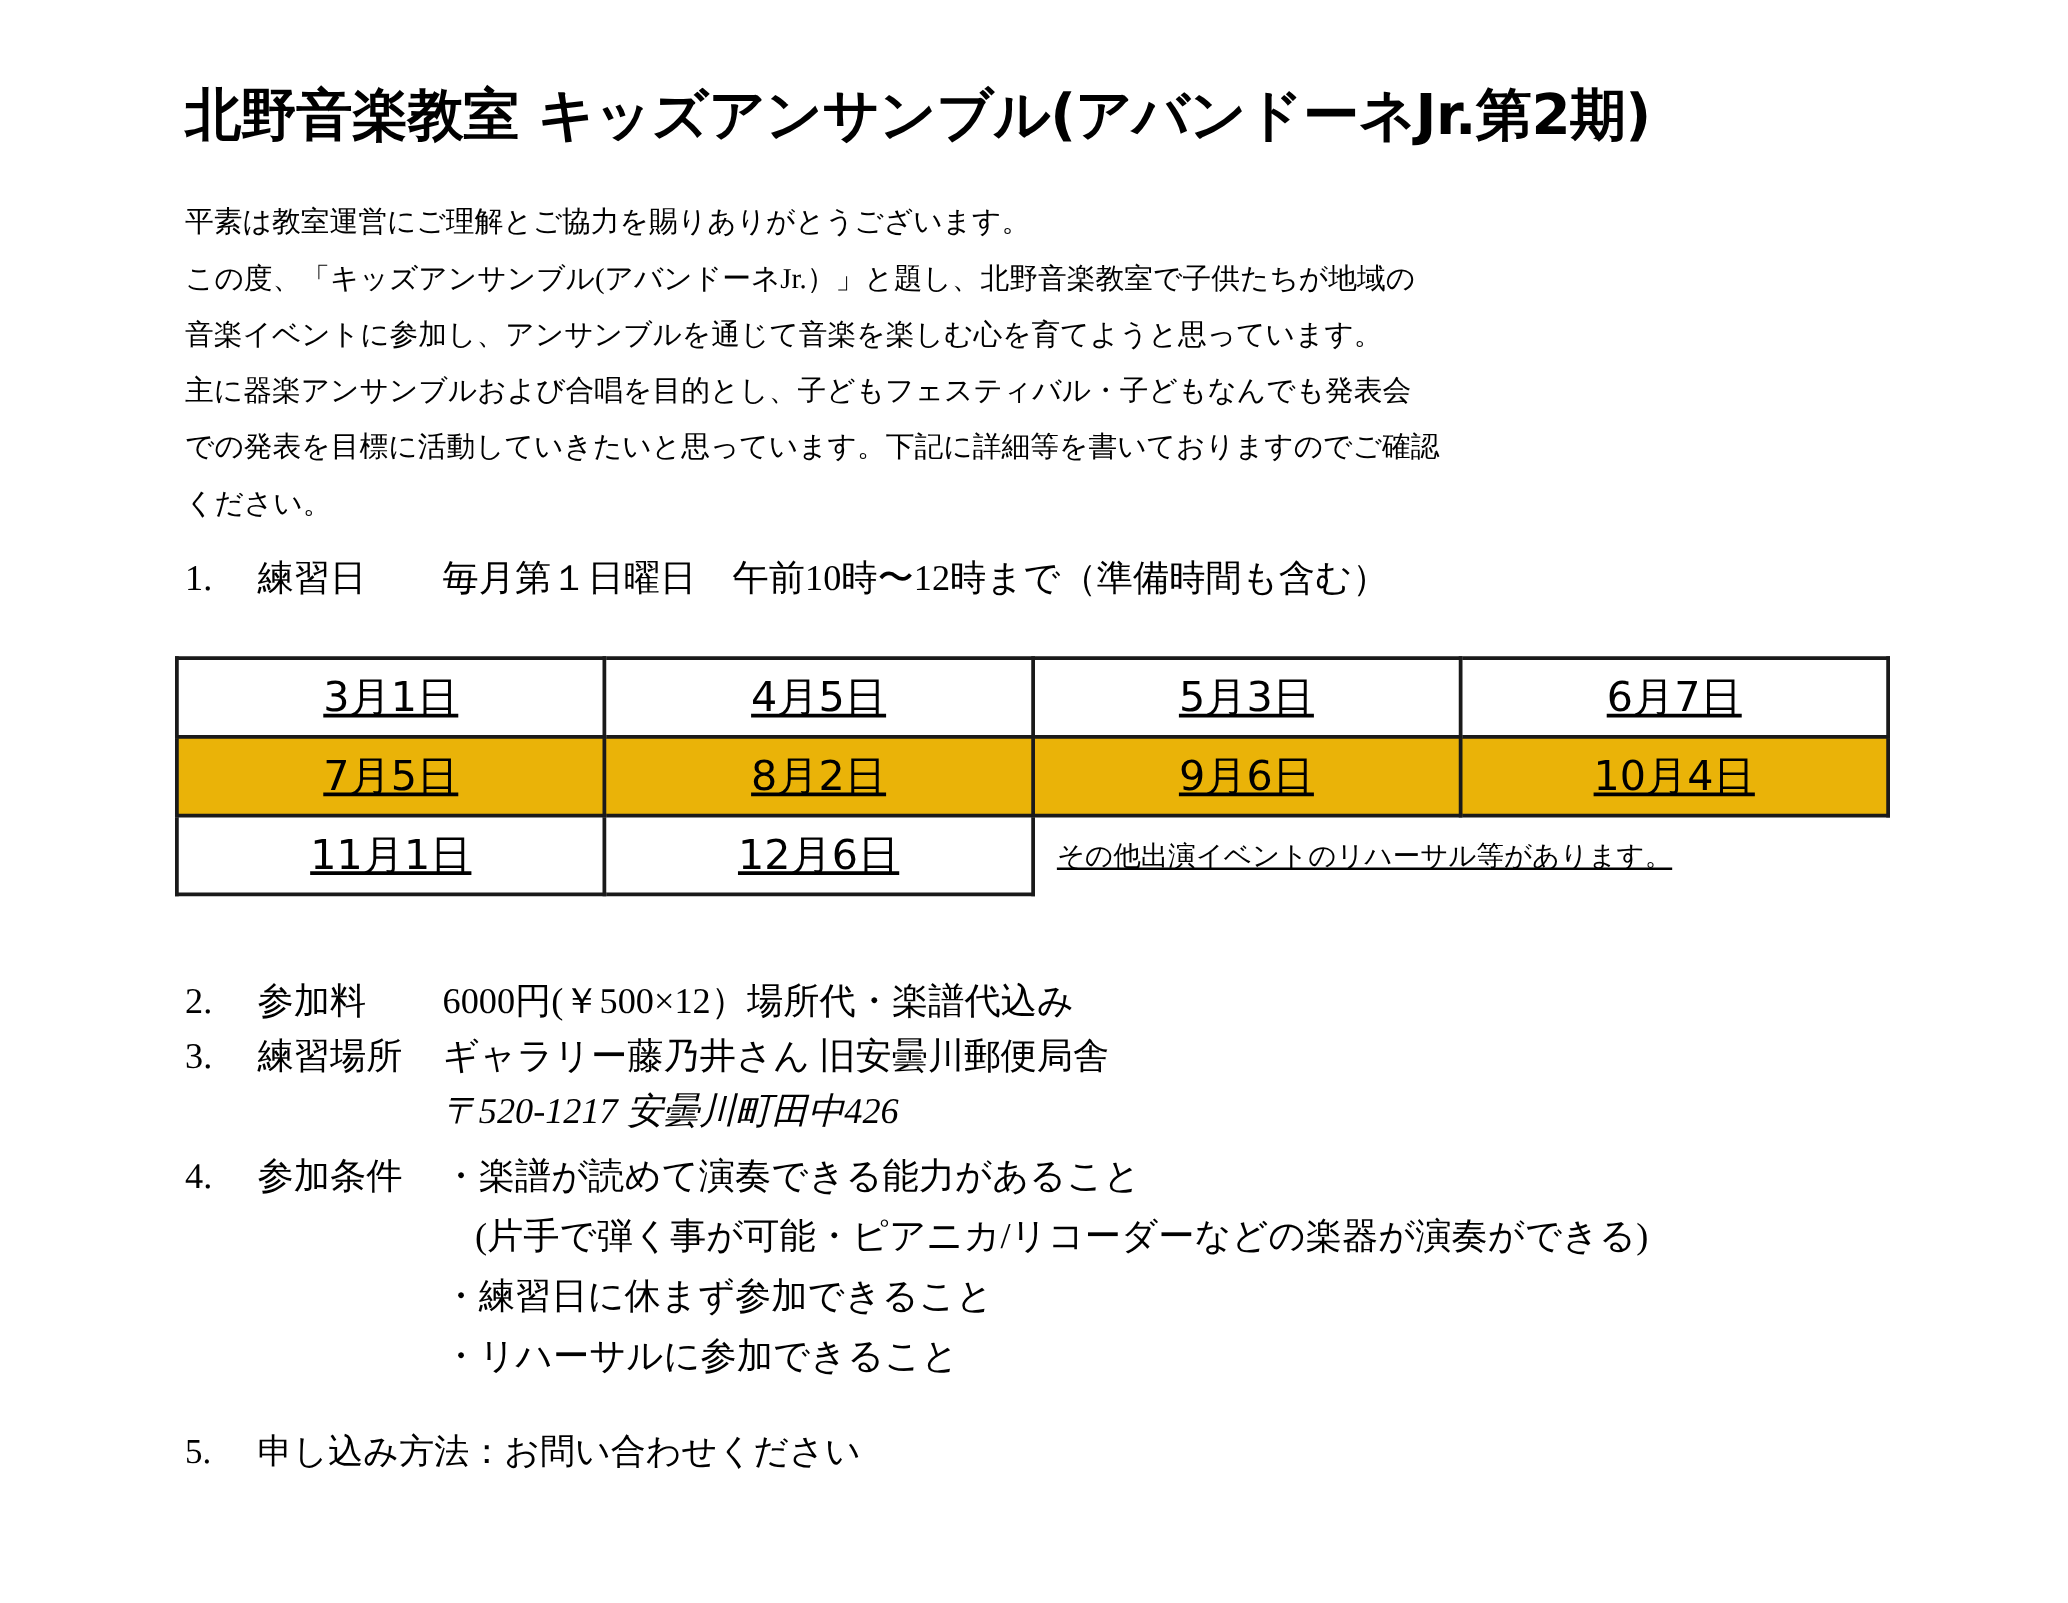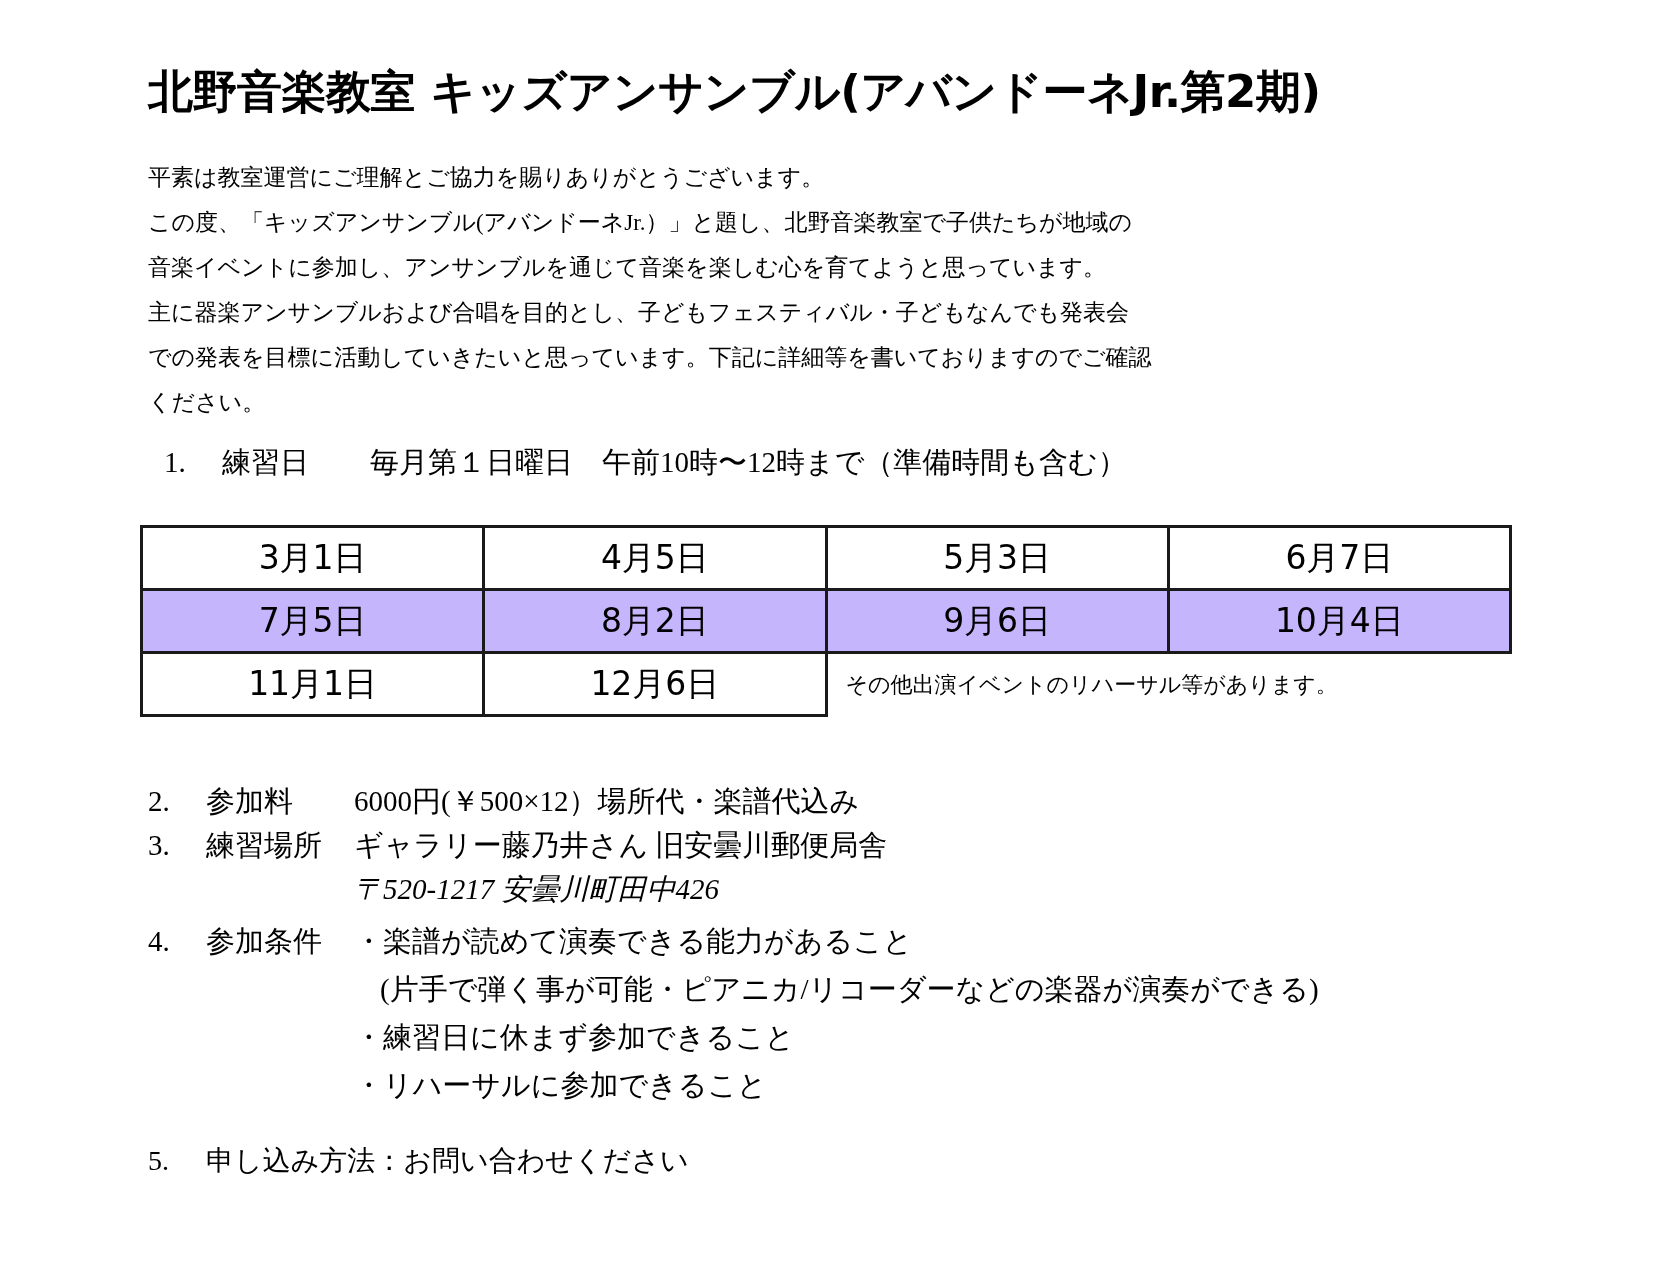--- a/index.html
+++ b/index.html
@@ -48,43 +48,44 @@
   .num {
     display: inline-block;
     width: 58px;
   }
   .lbl {
     display: inline-block;
     width: 148px;
   }
   .sched-line {
     position: absolute;
-    left: 164px;
+    left: 148px;
     top: 443px;
     font-size: 29px;
     white-space: nowrap;
   }
   table.sched {
     position: absolute;
     left: 140px;
     top: 525px;
     border-collapse: collapse;
     table-layout: fixed;
     width: 1372px;
+    text-decoration: underline;
   }
   table.sched td {
     border: 3px solid #1a1a1a;
     height: 60px;
     text-align: center;
     font-size: 33px;
     font-family: "DejaVu Sans", "Liberation Sans", sans-serif;
     padding: 0;
   }
   table.sched td.shade {
-    background: #c4b5fd;
+    background: #eab308;
   }
   table.sched td.note {
     border: none;
     text-align: left;
     padding-left: 18px;
     font-size: 22px;
     font-family: "Liberation Serif", "DejaVu Serif", serif;
   }
   .block2 {
     position: absolute;

